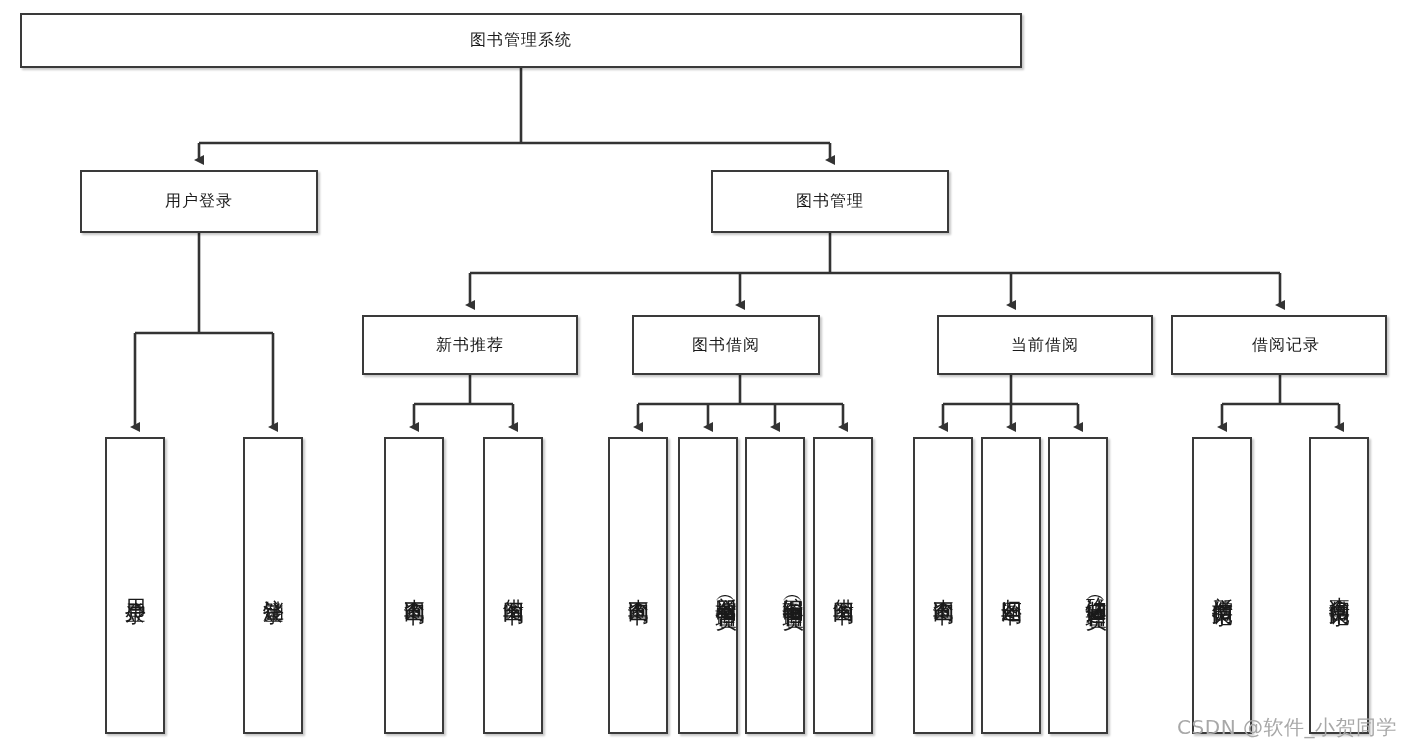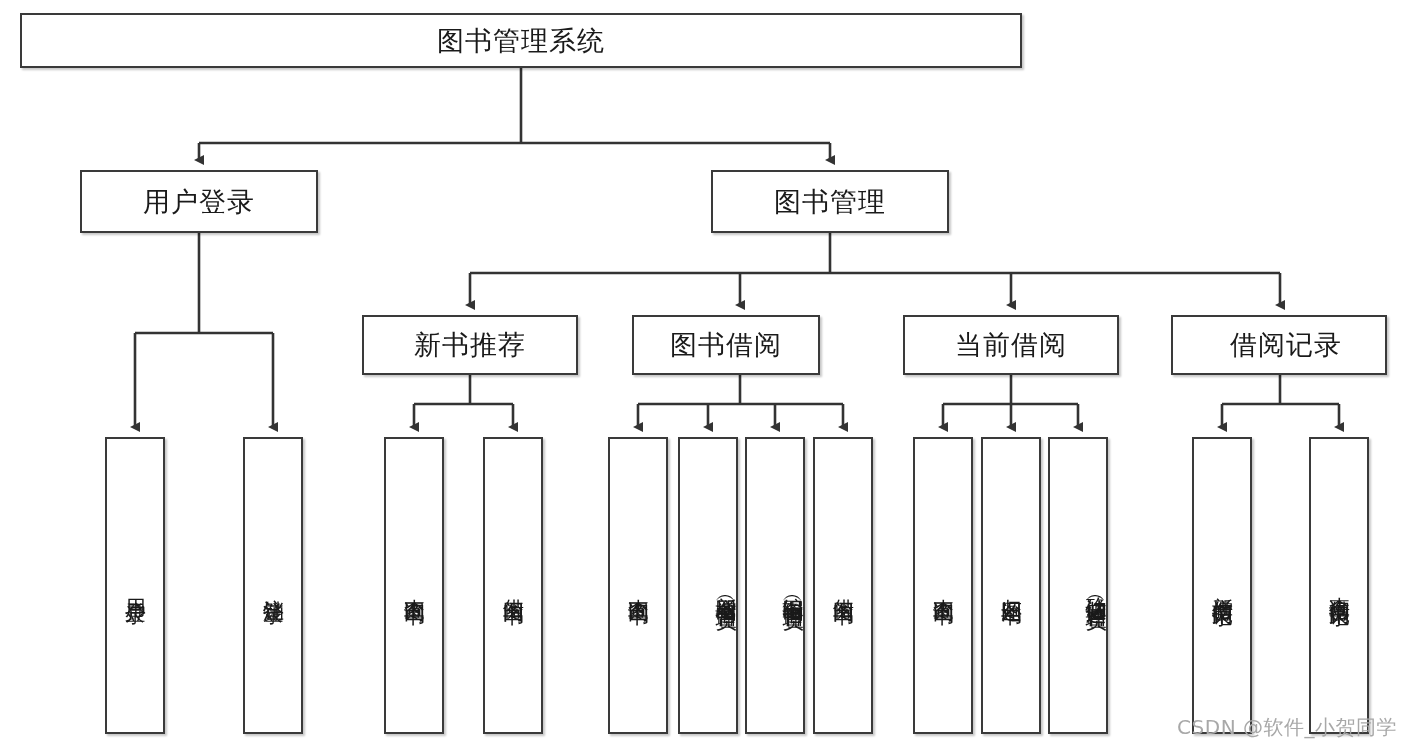--- a/index.html
+++ b/index.html
@@ -30,21 +30,21 @@
     background: #ffffff;
     border: 2px solid #3a3a3a;
     box-shadow: 2px 2px 2px rgba(0,0,0,0.22);
     display: flex;
     align-items: center;
     justify-content: center;
     color: #1a1a1a;
     z-index: 2;
   }
   .node-h {
-    font-size: 27px;
+    font-size: 16px;
     letter-spacing: 1px;
     white-space: nowrap;
     font-family: Liberation Serif, serif;
   }
   .node-v {
     font-size: 21px;
     writing-mode: vertical-rl;
     text-orientation: upright;
     letter-spacing: 2px;
     line-height: 1;
@@ -123,21 +123,21 @@
     </g>
   </svg>
 
   <div class="node node-h" style="left:20px; top:13px; width:1002px; height:55px;">图书管理系统</div>
 
   <div class="node node-h" style="left:80px; top:170px; width:238px; height:63px;">用户登录</div>
   <div class="node node-h" style="left:362px; top:315px; width:216px; height:60px;">新书推荐</div>
 
   <div class="node node-h" style="left:711px; top:170px; width:238px; height:63px;">图书管理</div>
   <div class="node node-h" style="left:632px; top:315px; width:188px; height:60px;">图书借阅</div>
-  <div class="node node-h" style="left:903px; top:315px; width:216px; height:60px;">当前借阅</div>
+  <div class="node node-h" style="left:937px; top:315px; width:216px; height:60px;">当前借阅</div>
   <div class="node node-h" style="left:1171px; top:315px; width:216px; height:60px;padding-left:14px;">借阅记录</div>
 
   <div class="node node-v center-v" style="left:105px; top:437px; width:60px; height:297px;">用户登录</div>
   <div class="node node-v center-v" style="left:243px; top:437px; width:60px; height:297px;">注销登录</div>
 
   <div class="node node-v center-v" style="left:384px; top:437px; width:60px; height:297px;">查询图书</div>
   <div class="node node-v center-v" style="left:483px; top:437px; width:60px; height:297px;">借阅图书</div>
 
   <div class="node node-v center-v" style="left:608px; top:437px; width:60px; height:297px;">查询图书</div>
   <div class="node node-v" style="left:678px; top:437px; width:60px; height:297px;">新增图书（管理员）</div>

